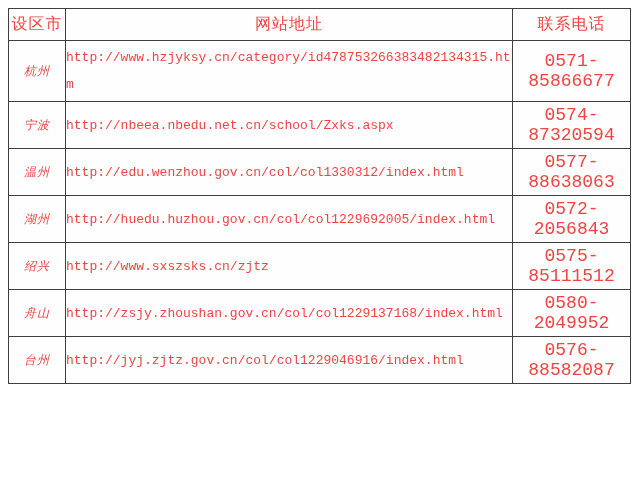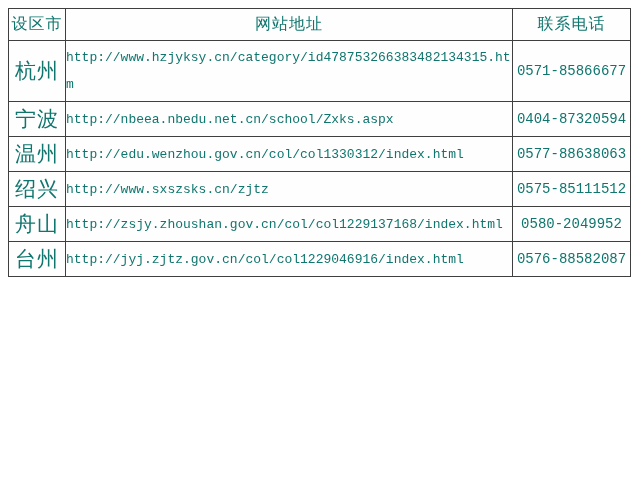--- a/index.html
+++ b/index.html
@@ -22,49 +22,50 @@
     left: 8px;
     top: 8px;
     width: 622px;
     border-collapse: collapse;
     table-layout: fixed;
     background: #fffefe;
   }
   table.contact-table th,
   table.contact-table td {
     border: 1px solid #3f3f3f;
-    color: #0f766e;
+    color: #ef4444;
     vertical-align: middle;
     padding: 3px 0;
   }
   th {
     font-weight: normal;
     font-size: 16px;
     text-align: center;
     height: 25px;
     letter-spacing: 1px;
   }
   td.city {
-    font-size: 21px;
+    font-size: 12px;
     text-align: center;
     letter-spacing: 1px;
+    font-style: italic;
   }
   td.url {
     font-family: "Liberation Mono", "DejaVu Sans Mono", monospace;
     font-size: 13px;
     line-height: 27px;
     text-align: left;
     padding-left: 10px;
     padding-right: 16px;
     word-break: break-all;
     height: 27px;
   }
   td.phone {
     font-family: "Liberation Mono", "DejaVu Sans Mono", monospace;
-    font-size: 14px;
+    font-size: 18px;
     text-align: center;
   }
 </style>
 </head>
 <body>
 
 <div class="page">
   <table class="contact-table">
     <colgroup>
       <col style="width:57px">
@@ -81,30 +82,35 @@
     <tbody>
     <tr>
       <td class="city">杭州</td>
       <td class="url">http://www.hzjyksy.cn/category/id478753266383482134315.htm</td>
       <td class="phone">0571-85866677</td>
     </tr>
 
     <tr>
       <td class="city">宁波</td>
       <td class="url">http://nbeea.nbedu.net.cn/school/Zxks.aspx</td>
-      <td class="phone">0404-87320594</td>
+      <td class="phone">0574-87320594</td>
     </tr>
 
     <tr>
       <td class="city">温州</td>
       <td class="url">http://edu.wenzhou.gov.cn/col/col1330312/index.html</td>
       <td class="phone">0577-88638063</td>
     </tr>
 
 
+    <tr>
+      <td class="city">湖州</td>
+      <td class="url">http://huedu.huzhou.gov.cn/col/col1229692005/index.html</td>
+      <td class="phone">0572-2056843</td>
+    </tr>
 
     <tr>
       <td class="city">绍兴</td>
       <td class="url">http://www.sxszsks.cn/zjtz</td>
       <td class="phone">0575-85111512</td>
     </tr>
 
 
 
     <tr>

